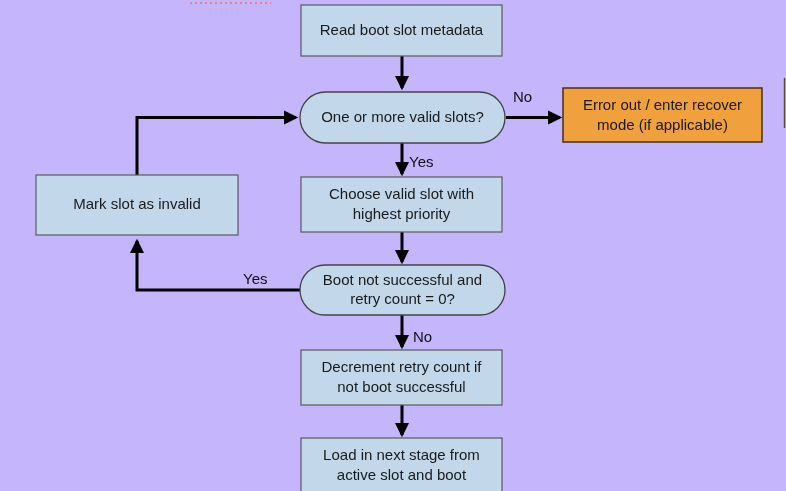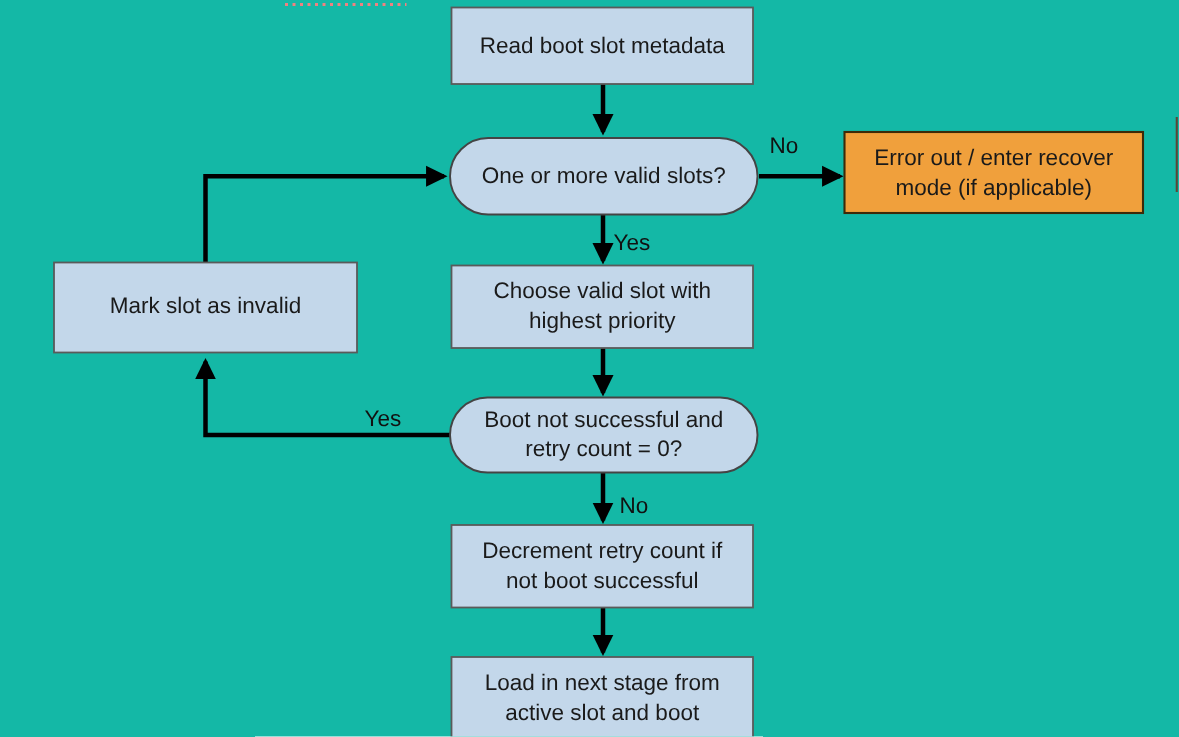--- a/index.html
+++ b/index.html
@@ -8,21 +8,21 @@
     padding: 0;
     background: #ffffff;
   }
   body {
     font-family: "Liberation Sans", sans-serif;
   }
   #canvas {
     position: relative;
     width: 786px;
     height: 491px;
-    background: #14b8a6;
+    background: #c4b5fd;
     overflow: hidden;
   }
   svg#flow {
     position: absolute;
     left: 0;
     top: 0;
     width: 786px;
     height: 491px;
     display: block;
   }

